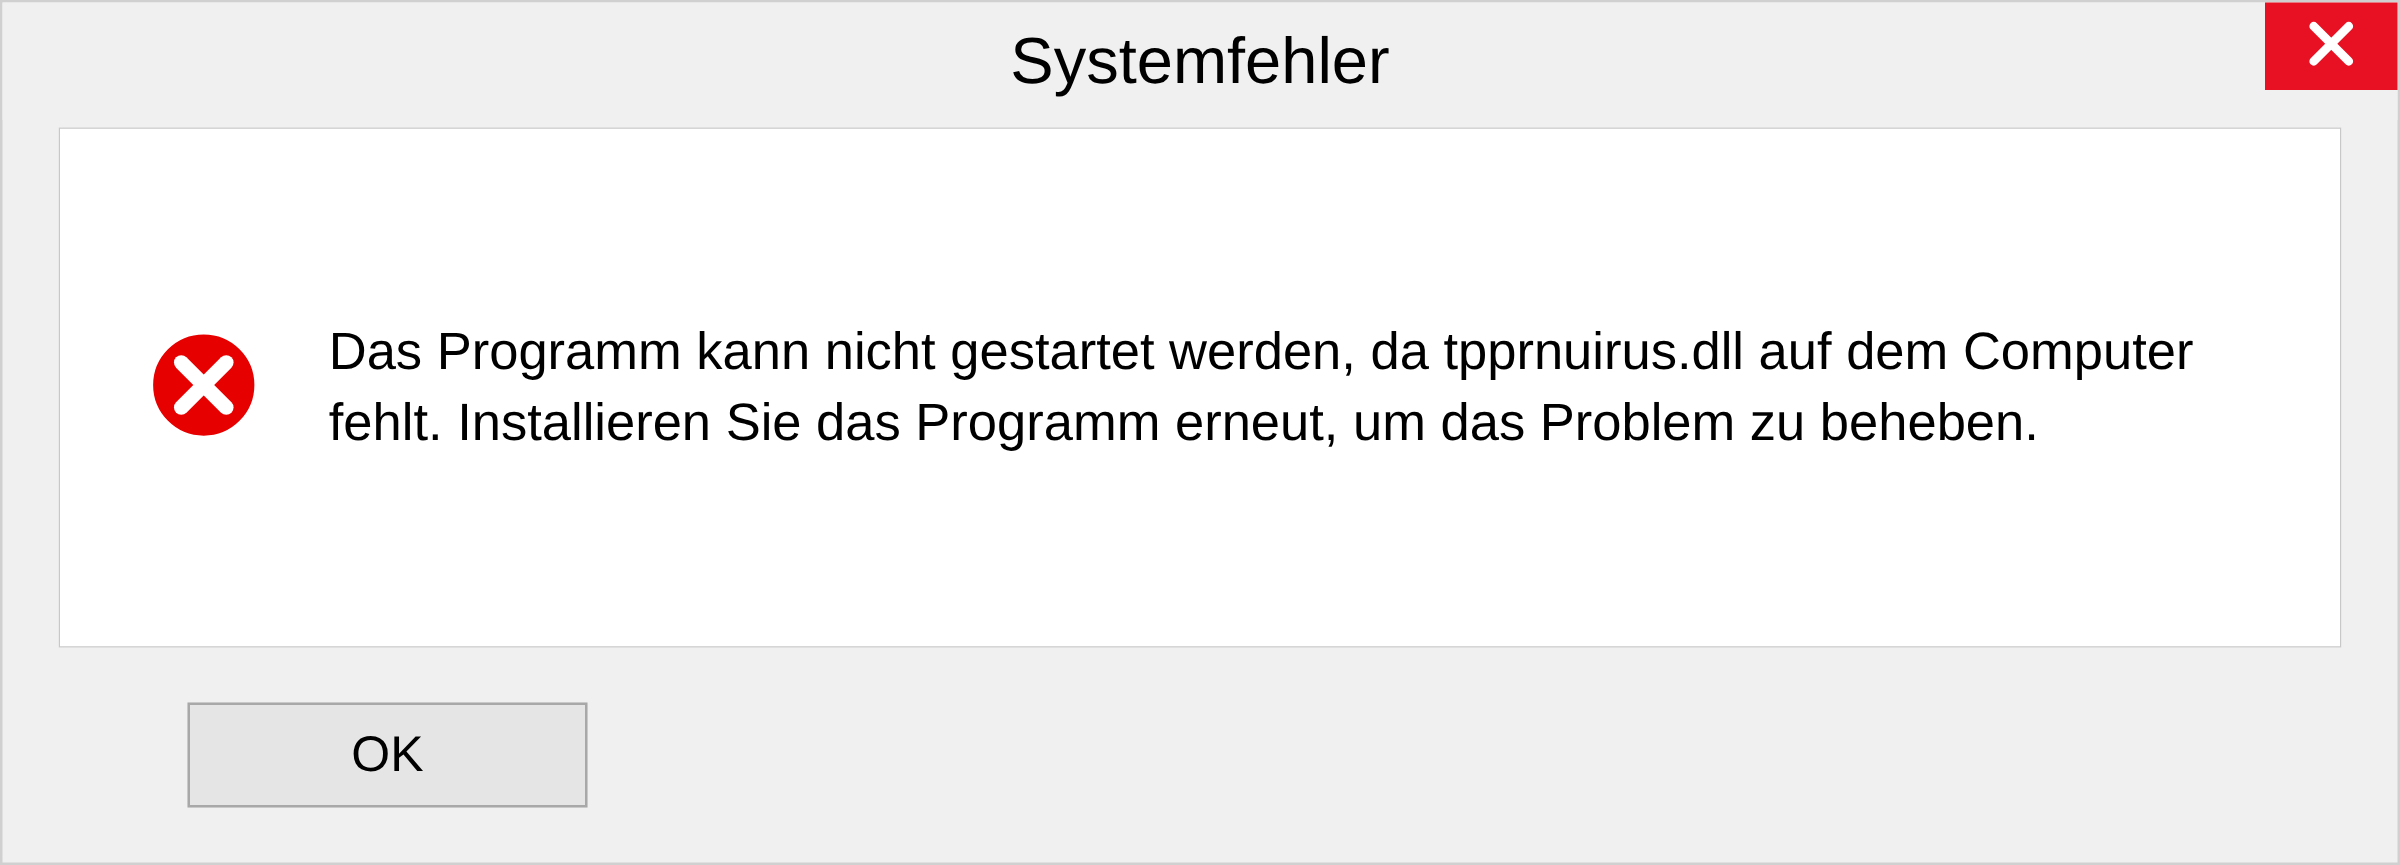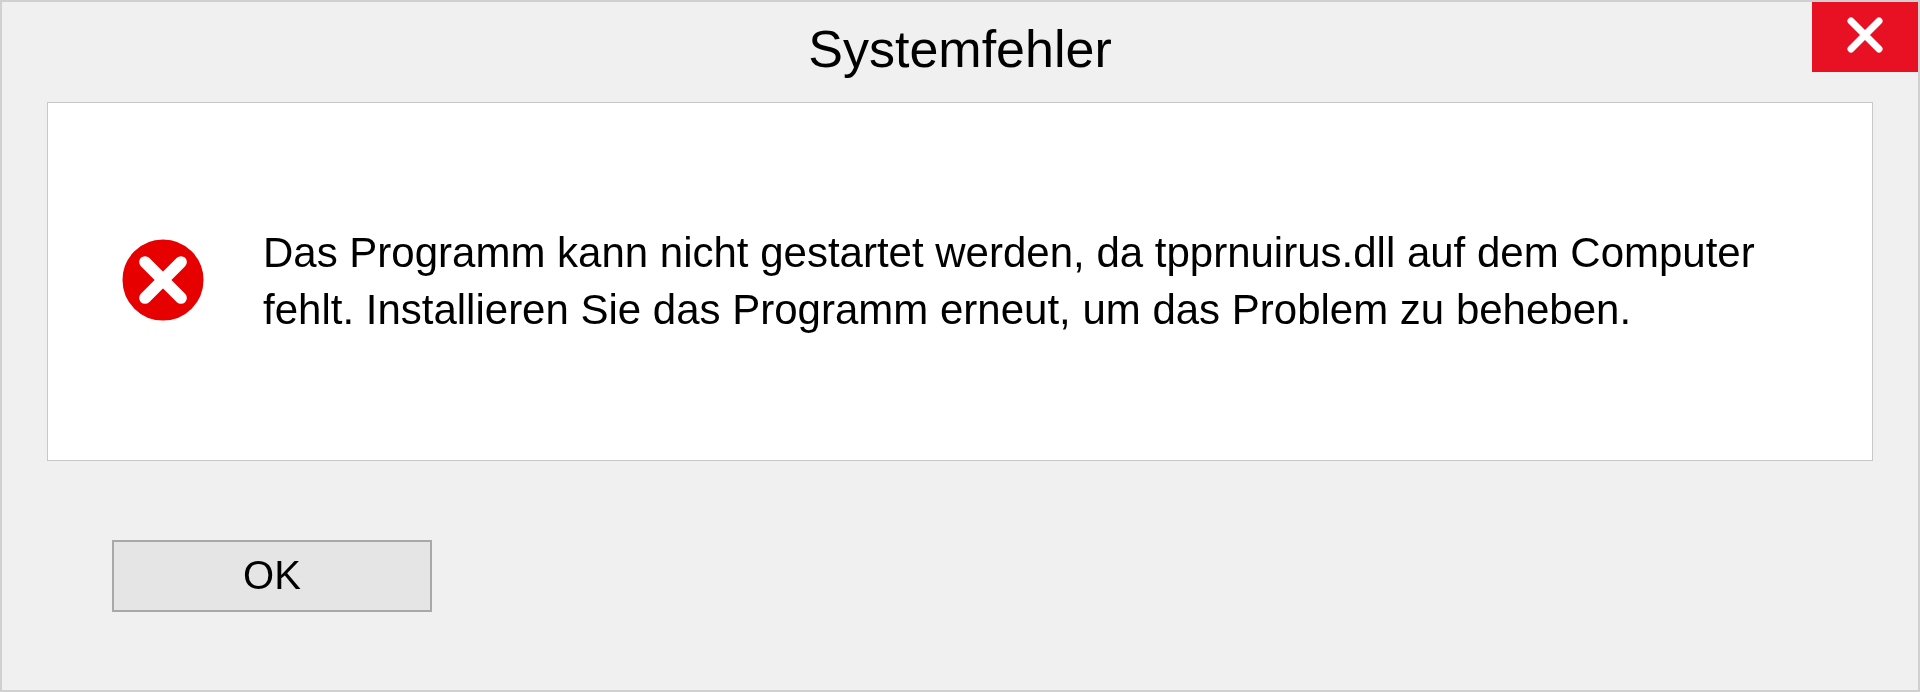--- a/index.html
+++ b/index.html
@@ -50,21 +50,21 @@
     }
     .close-btn svg {
       width: 40px;
       height: 40px;
     }
     .content-area {
       margin: 6px 45px 0 45px;
       background: #fff;
       border: 1px solid #c8c8c8;
       flex: 0 0 auto;
-      height: 359px;
+      height: 416px;
       display: flex;
       align-items: center;
       padding: 0 70px;
     }
     .error-icon {
       flex: 0 0 auto;
       margin-right: 55px;
     }
     .error-icon svg {
       width: 90px;
@@ -86,29 +86,30 @@
     .watermark {
       font-size: 58px;
       font-weight: 700;
       color: #e60000;
       font-style: italic;
       letter-spacing: 1px;
       font-family: Arial, sans-serif;
     }
     .ok-btn {
       width: 320px;
-      height: 72px;
+      height: 84px;
       background: #e5e5e5;
       border: 2px solid #a8a8a8;
       font-size: 40px;
       color: #000;
       display: flex;
       align-items: center;
       justify-content: center;
       cursor: pointer;
+      margin-left: 38px;
     }
   </style>
 </head>
 <body>
 
 <div class="dialog">
   <div class="titlebar">
     <div class="title">Systemfehler</div>
     <div class="close-btn">
       <span>

